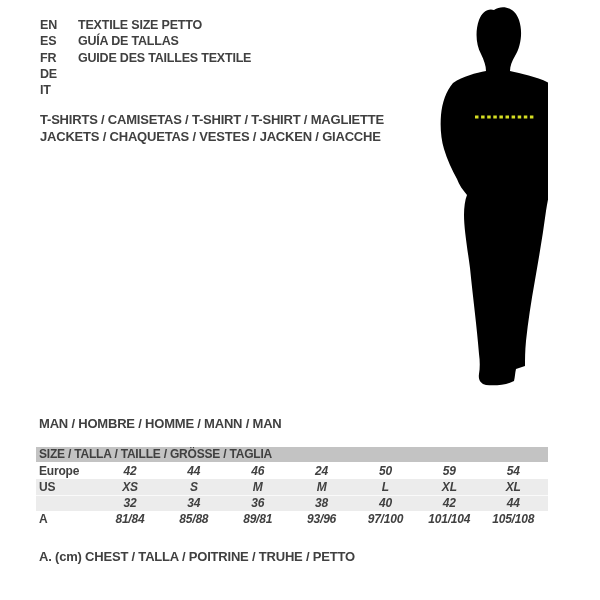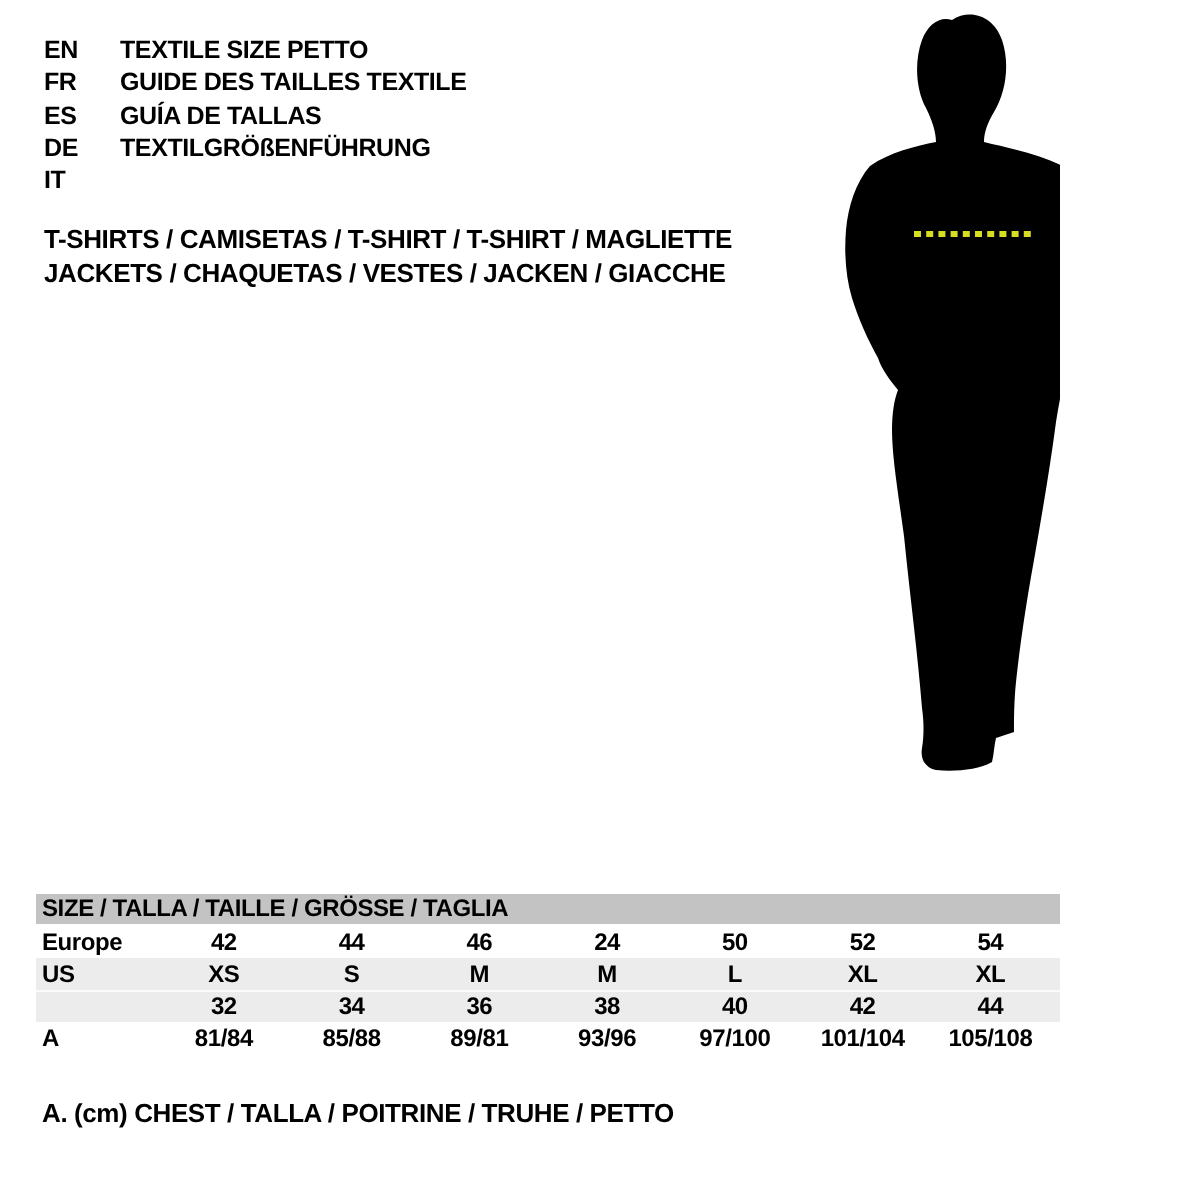--- a/index.html
+++ b/index.html
@@ -1,63 +1,63 @@
 <!DOCTYPE html>
 <html><head>
 <meta charset="utf-8">
 <style>
   html,body{margin:0;padding:0;background:#ffffff;}
   .canvas{
     position:relative;width:530px;height:600px;background:#ffffff;overflow:hidden;
-    font-family:"Liberation Sans",sans-serif;font-weight:700;color:#000000;
+    font-family:"Liberation Sans",sans-serif;font-weight:700;color:#404040;
     letter-spacing:-0.2px;
+    margin-left:18px;
   }
   
   .lang-list{position:absolute;left:22px;top:17px;}
   .lang-row{display:flex;height:16.3px;line-height:16.3px;font-size:12.5px;}
   .lang-code{width:38px;flex:0 0 38px;}
   
   .categories{position:absolute;left:22px;top:111px;font-size:13px;line-height:17px;white-space:nowrap;}
   
   .figure{position:absolute;left:400px;top:0;width:200px;height:400px;}
   .measure-a-text{font-family:"Liberation Sans",sans-serif;font-weight:700;font-size:14px;}
   
   .section-title{position:absolute;left:21px;top:416px;font-size:13px;line-height:16px;white-space:nowrap;}
   
   .size-table{position:absolute;left:18px;top:447px;width:573px;font-size:12px;}
   .t-header{height:15px;line-height:15px;background:#c3c3c3;padding-left:3px;margin-bottom:1px;}
   .t-row{display:grid;grid-template-columns:62px repeat(8,1fr);height:16px;line-height:16px;}
   .t-row .t-label{text-align:left;padding-left:3px;}
-  .t-row .t-cell{text-align:center;}
+  .t-row .t-cell{text-align:center;font-style:italic;}
   .t-row.stripe{background:#ececec;}
   .t-row.stripe-sep{box-shadow:inset 0 1px 0 #fafafa;}
   
   .footnote{position:absolute;left:21px;top:549px;font-size:13px;line-height:16px;white-space:nowrap;}
 </style>
 </head>
 <body>
 
 <div class="canvas">
 
   <div class="lang-list">
     <div class="lang-row">
       <span class="lang-code">EN</span>
       <span class="lang-label">TEXTILE SIZE PETTO</span>
     </div>
     <div class="lang-row">
+      <span class="lang-code">ES</span>
+      <span class="lang-label">GUÍA DE TALLAS</span>
+    </div>
+    <div class="lang-row">
       <span class="lang-code">FR</span>
       <span class="lang-label">GUIDE DES TAILLES TEXTILE</span>
     </div>
     <div class="lang-row">
-      <span class="lang-code">ES</span>
-      <span class="lang-label">GUÍA DE TALLAS</span>
-    </div>
-    <div class="lang-row">
       <span class="lang-code">DE</span>
-      <span class="lang-label">TEXTILGRÖßENFÜHRUNG</span>
     </div>
     <div class="lang-row">
       <span class="lang-code">IT</span>
     </div>
   </div>
 
   <div class="categories">
     <div>T-SHIRTS / CAMISETAS / T-SHIRT / T-SHIRT / MAGLIETTE</div>
     <div>JACKETS / CHAQUETAS / VESTES / JACKEN / GIACCHE</div>
   </div>
@@ -93,34 +93,35 @@
          C 24 103, 28 91, 35 83
          C 45 76, 58 73, 68 71
          C 68 66, 66 60, 63 54
          C 58 45, 57 31, 61 20
          C 64 12, 70 8, 76 10 Z" fill="#000000"></path>
     <line x1="57" y1="117" x2="117" y2="117" stroke-width="3" stroke-dasharray="3.5 2.6" stroke="#d6de23"></line>
     <line x1="146" y1="117" x2="159" y2="117" stroke-width="2" stroke-dasharray="3 2.5" stroke="#121212"></line>
     <text class="measure-a-text" x="162" y="122" fill="#121212">A</text>
   </svg>
 
+  <div class="section-title">MAN / HOMBRE / HOMME / MANN / MAN</div>
 
   <div class="size-table">
     <div class="t-header">
       <span>SIZE / TALLA / TAILLE / GRÖSSE / TAGLIA</span>
     </div>
 
     <div class="t-row">
       <span class="t-label">Europe</span>
       <span class="t-cell">42</span>
       <span class="t-cell">44</span>
       <span class="t-cell">46</span>
       <span class="t-cell">24</span>
       <span class="t-cell">50</span>
-      <span class="t-cell">52</span>
+      <span class="t-cell">59</span>
       <span class="t-cell">54</span>
       <span class="t-cell">56</span>
     </div>
 
     <div class="t-row stripe">
       <span class="t-label">US</span>
       <span class="t-cell">XS</span>
       <span class="t-cell">S</span>
       <span class="t-cell">M</span>
       <span class="t-cell">M</span>

